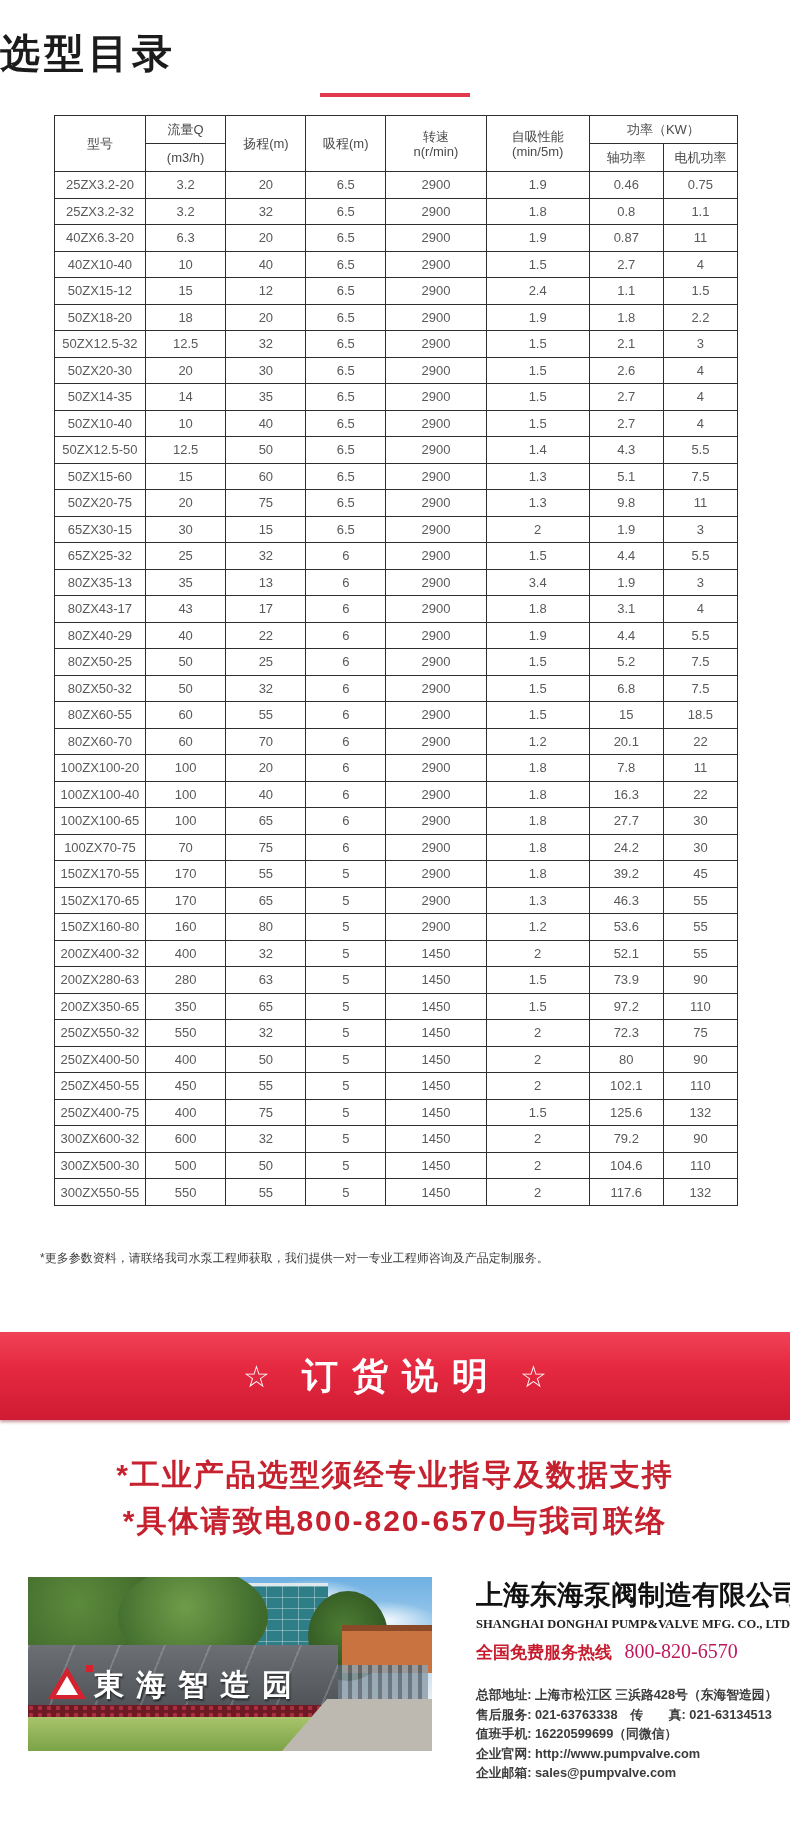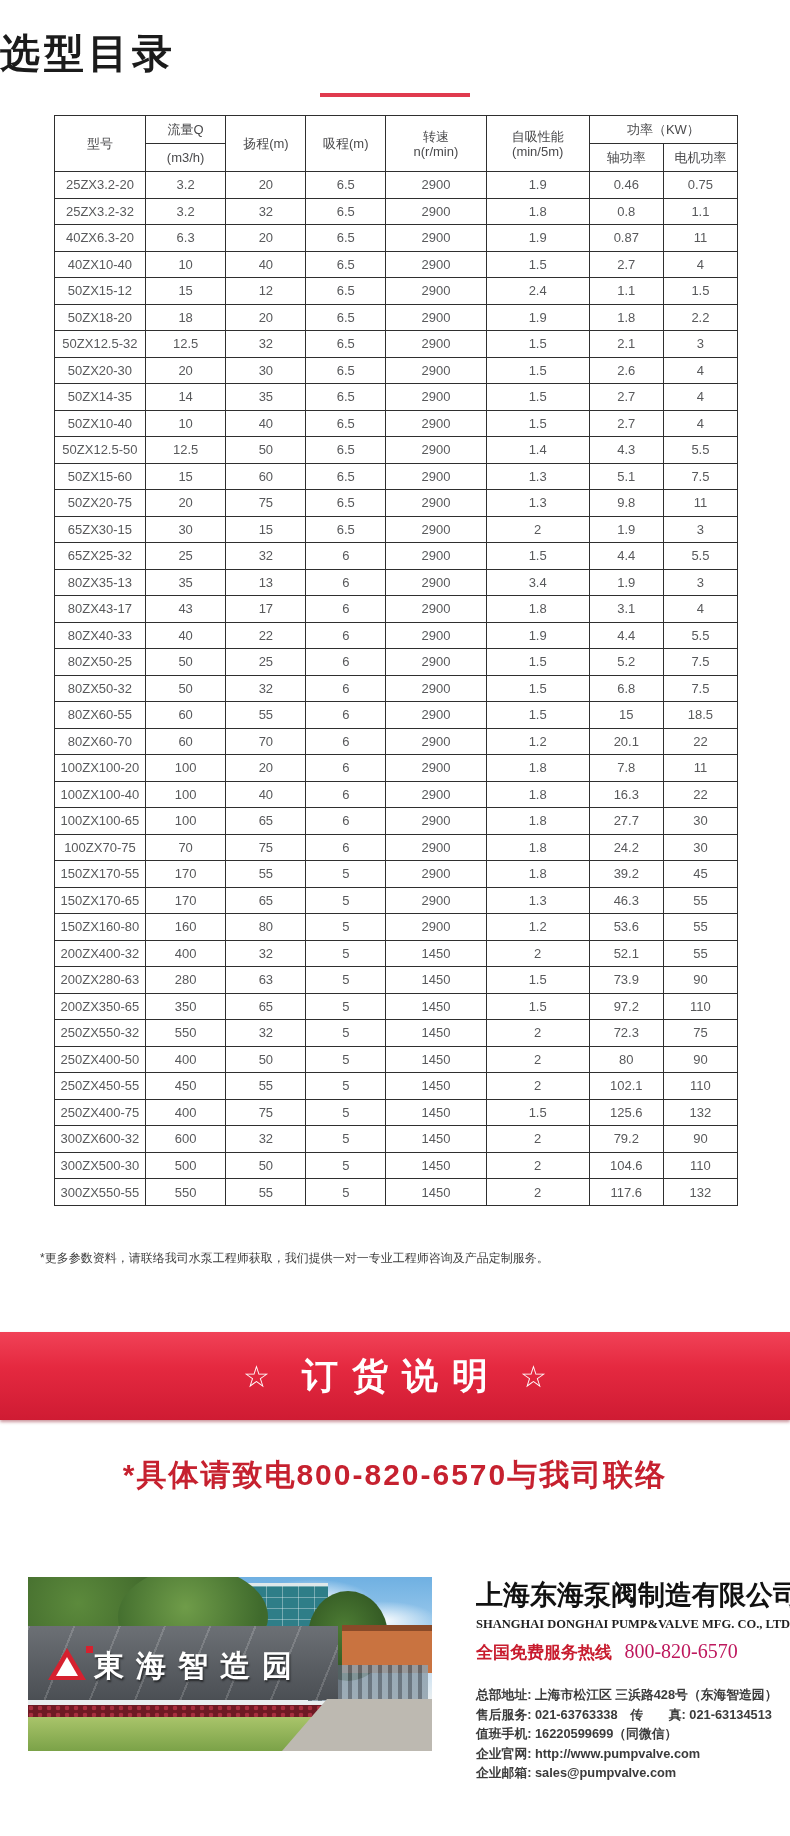--- a/index.html
+++ b/index.html
@@ -50,21 +50,21 @@
   .glass-building { position:absolute; left:190px; top:6px; width:110px; height:84px; background:#2e7e88;
     background-image:linear-gradient(rgba(255,255,255,.35) 1px, transparent 1px), linear-gradient(90deg, rgba(255,255,255,.35) 1px, transparent 1px);
     background-size:16px 11px; border-top:3px solid #dfe8ea; }
   .tree { position:absolute; border-radius:50%; }
   .t1 { left:-30px; top:-22px; width:200px; height:120px; background:radial-gradient(circle at 40% 40%, #5c8a3c, #375d26 75%); }
   .t2 { left:90px; top:-10px; width:150px; height:100px; background:radial-gradient(circle at 45% 40%, #6f9c49, #3f6a2c 75%); }
   .t3 { left:280px; top:14px; width:80px; height:90px; background:radial-gradient(circle at 45% 40%, #4d7c34, #2e5220 75%); }
   .orange-building { position:absolute; right:0; top:48px; width:90px; height:48px; background:#c97340; border-top:6px solid #8a4a28; }
   .gate { position:absolute; right:4px; top:88px; width:120px; height:36px;
     background:repeating-linear-gradient(90deg,#58636d 0 4px, #8fa0ac 4px 10px); opacity:.85; }
-  .wall { position:absolute; left:0; top:49px; width:310px; height:74px;
+  .wall { position:absolute; left:0; top:68px; width:310px; height:74px;
     background:linear-gradient(180deg,#6c7075 0%, #585c61 60%, #4b4f54 100%);
     background-blend-mode:normal;text-align:center; }
   .wall::after { content:""; position:absolute; inset:0;
     background:repeating-linear-gradient(112deg, rgba(255,255,255,.16) 0 2px, transparent 2px 42px); }
   .sign-text { position:absolute; left:66px; top:20px; font-size:30px; font-weight:bold; color:#ffffff;
     letter-spacing:12px; white-space:nowrap; text-shadow:1px 2px 2px rgba(0,0,0,.55); z-index:2; }
   .logo-tri { position:absolute; left:20px; top:22px; width:0; height:0; z-index:2;
     border-left:19px solid transparent; border-right:19px solid transparent; border-bottom:32px solid #d6212f; }
   .logo-tri::before { content:""; position:absolute; left:-11px; top:9px; width:0; height:0;
     border-left:11px solid transparent; border-right:11px solid transparent; border-bottom:19px solid #ffffff; }
@@ -294,21 +294,21 @@
             <td>80ZX43-17</td>
             <td>43</td>
             <td>17</td>
             <td>6</td>
             <td>2900</td>
             <td>1.8</td>
             <td>3.1</td>
             <td>4</td>
           </tr>
           <tr>
-            <td>80ZX40-33</td>
+            <td>80ZX40-29</td>
             <td>40</td>
             <td>22</td>
             <td>6</td>
             <td>2900</td>
             <td>1.9</td>
             <td>4.4</td>
             <td>5.5</td>
           </tr>
           <tr>
             <td>80ZX50-25</td>
@@ -526,20 +526,21 @@
 
   <div class="footnote">*更多参数资料，请联络我司水泵工程师获取，我们提供一对一专业工程师咨询及产品定制服务。</div>
 
   <div class="banner">
     <span class="star">☆</span>
     <span class="banner-text">订货说明</span>
     <span class="star">☆</span>
   </div>
 
   <div class="order-lines">
+    <div class="order-line">*工业产品选型须经专业指导及数据支持</div>
     <div class="order-line">*具体请致电800-820-6570与我司联络</div>
   </div>
 
   <div class="bottom">
 
     <div class="photo">
       <div class="sky"></div>
       <div class="cloud c1"></div>
       <div class="cloud c2"></div>
       <div class="glass-building"></div>

